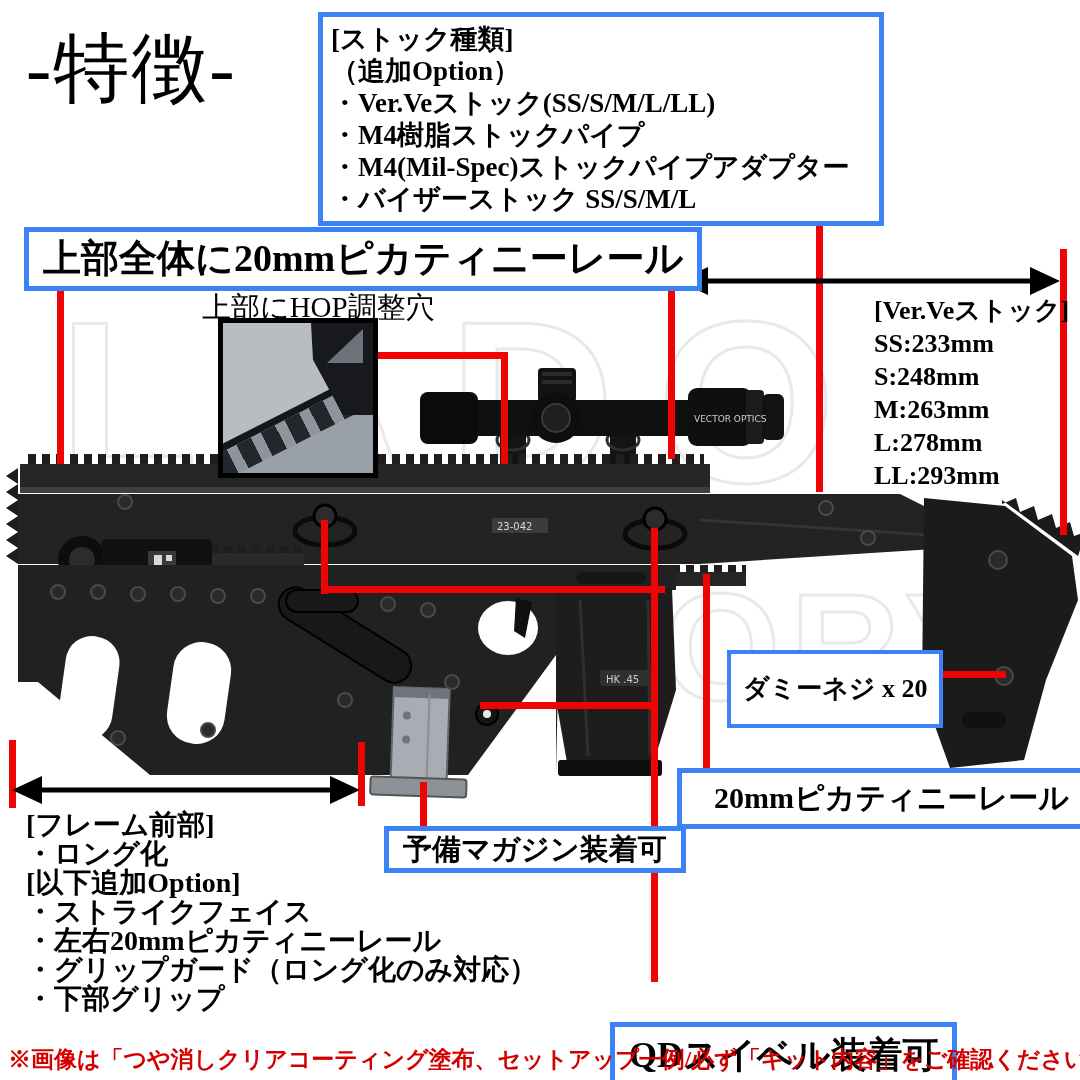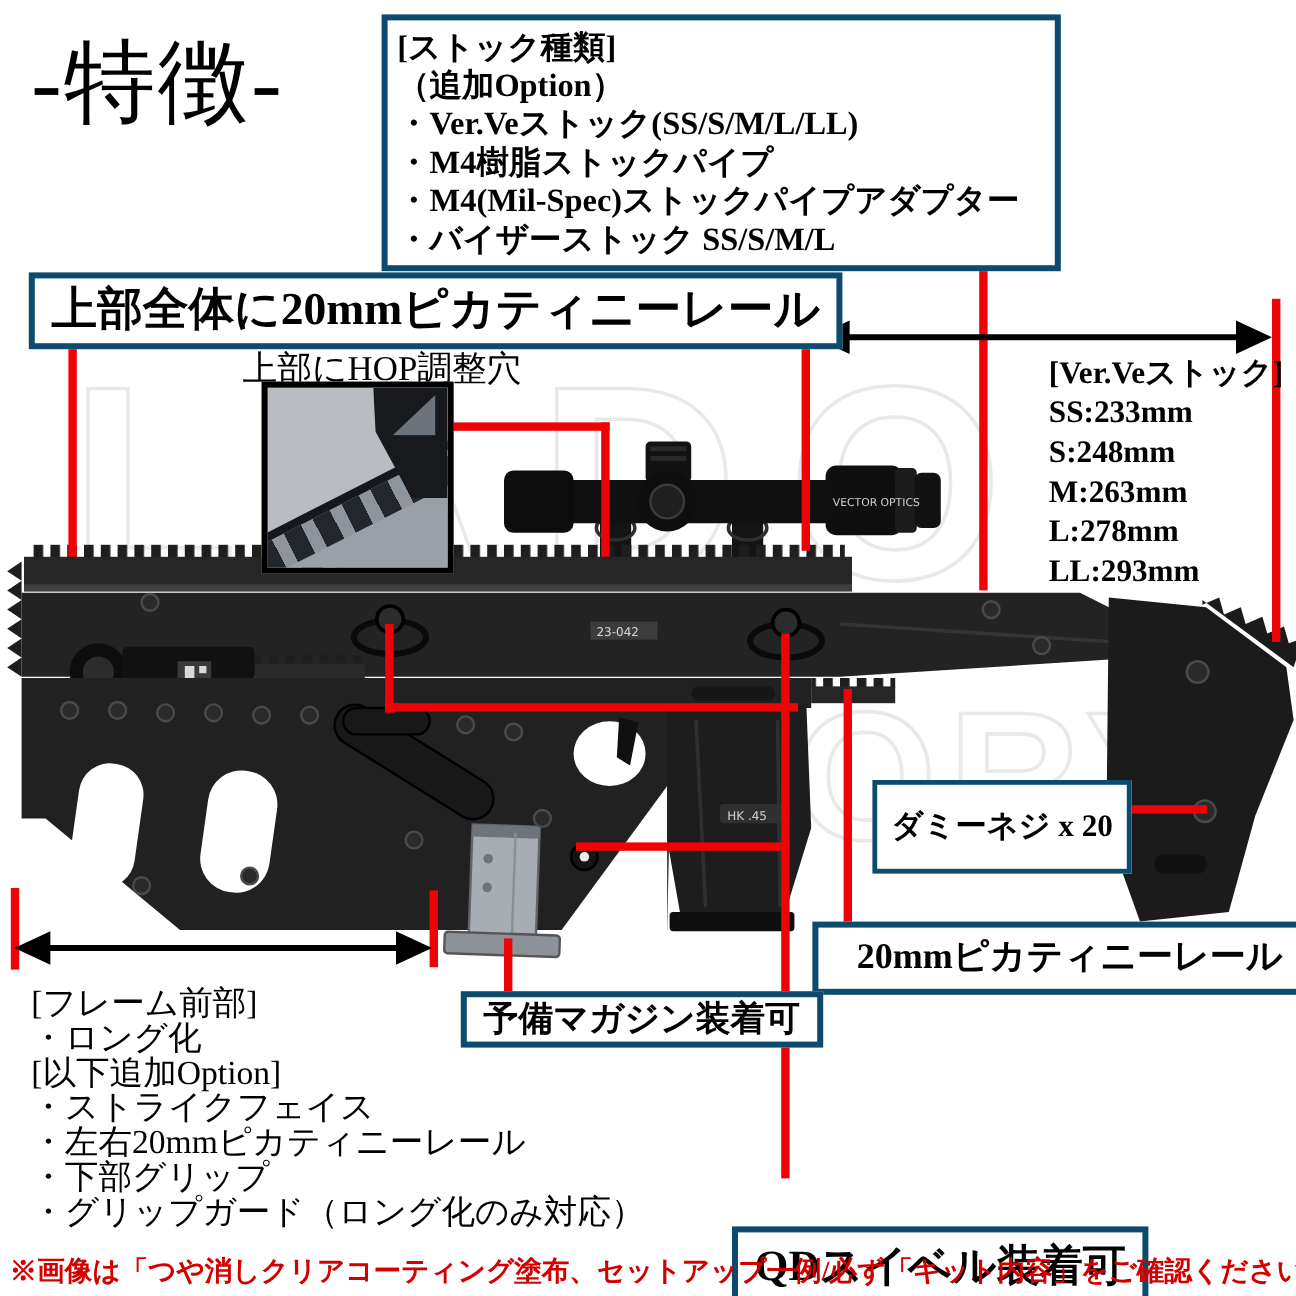--- a/index.html
+++ b/index.html
@@ -7,33 +7,33 @@
        font-family:"Liberation Serif","DejaVu Serif",serif;color:#000;}
   .abs{position:absolute;}
   
   .wm{position:absolute;z-index:0;font-family:"Liberation Sans","DejaVu Sans",sans-serif;
       font-weight:bold;color:#ffffff;-webkit-text-stroke:3px #e9e9e9;white-space:nowrap;}
   #wm1{left:58px;top:270px;font-size:230px;letter-spacing:42px;}
   #wm2{left:228px;top:560px;font-size:152px;letter-spacing:10px;}
   
   .rl{position:absolute;background:#ee0404;z-index:2;}
   
-  .box{position:absolute;z-index:3;background:#fff;border:5px solid #0c4a6e;font-weight:bold;
+  .box{position:absolute;z-index:3;background:#fff;border:5px solid #3b82f6;font-weight:bold;
        white-space:nowrap;line-height:1.15;}
   .txt{position:absolute;z-index:3;font-weight:normal;white-space:nowrap;}
   #title{left:26px;top:18px;font-size:76px;letter-spacing:2px;}
   #stock-box{left:318px;top:12px;width:540px;padding:6px 8px;font-size:27px;line-height:32px;}
   #toprail-box{left:24px;top:227px;padding:5px 14px;font-size:38px;}
   #hop-label{left:202px;top:288px;font-size:29px;}
   #verve-list{left:874px;top:294px;font-size:26px;line-height:33px;font-weight:bold;}
   #dummy-box{left:727px;top:650px;padding:20px 12px;font-size:26px;border-width:4px;}
   #rail20-box{left:677px;top:768px;padding:8px 32px;font-size:30px;}
   #sparemag-box{left:384px;top:826px;padding:2px 14px;font-size:29px;}
   #qd-box{left:610px;top:1022px;padding:8px 14px;font-size:36px;}
-  #frame-list{left:26px;top:810px;font-size:28px;line-height:29px;font-weight:normal;margin-top:12px;}
+  #frame-list{left:26px;top:810px;font-size:28px;line-height:29px;font-weight:bold;}
   #footnote{left:8px;top:1044px;font-size:23px;color:#d40000;font-weight:bold;letter-spacing:0px;}
   
   #inset{left:218px;top:318px;width:150px;height:150px;border:5px solid #000;z-index:3;
          background:#b9bdc2;overflow:hidden;}
   #inset .railstripe{position:absolute;left:-40px;top:78px;width:260px;height:46px;
       transform:rotate(-27deg);border-top:7px solid #14171b;
       background:repeating-linear-gradient(90deg,#23262a 0 16px,#8e949b 16px 27px);}
   #inset .lowface{position:absolute;left:-40px;top:118px;width:260px;height:90px;
       transform:rotate(-27deg);background:#9aa0a7;}
   #inset .tower{position:absolute;right:0;top:0;width:100px;height:92px;background:#17191c;
@@ -230,17 +230,17 @@
 <div class="box" id="rail20-box">20mmピカティニーレール</div>
 <div class="box" id="sparemag-box">予備マガジン装着可</div>
 <div class="box" id="qd-box">QDスイベル装着可</div>
 
 <div class="txt" id="frame-list">
   <div>[フレーム前部]</div>
   <div>・ロング化</div>
   <div>[以下追加Option]</div>
   <div>・ストライクフェイス</div>
   <div>・左右20mmピカティニーレール</div>
+  <div>・グリップガード（ロング化のみ対応）</div>
   <div>・下部グリップ</div>
-  <div>・グリップガード（ロング化のみ対応）</div>
 </div>
 
 <div class="txt" id="footnote">※画像は「つや消しクリアコーティング塗布、セットアップ一例/必ず「キット内容」をご確認ください。</div>
 
 </body></html>

